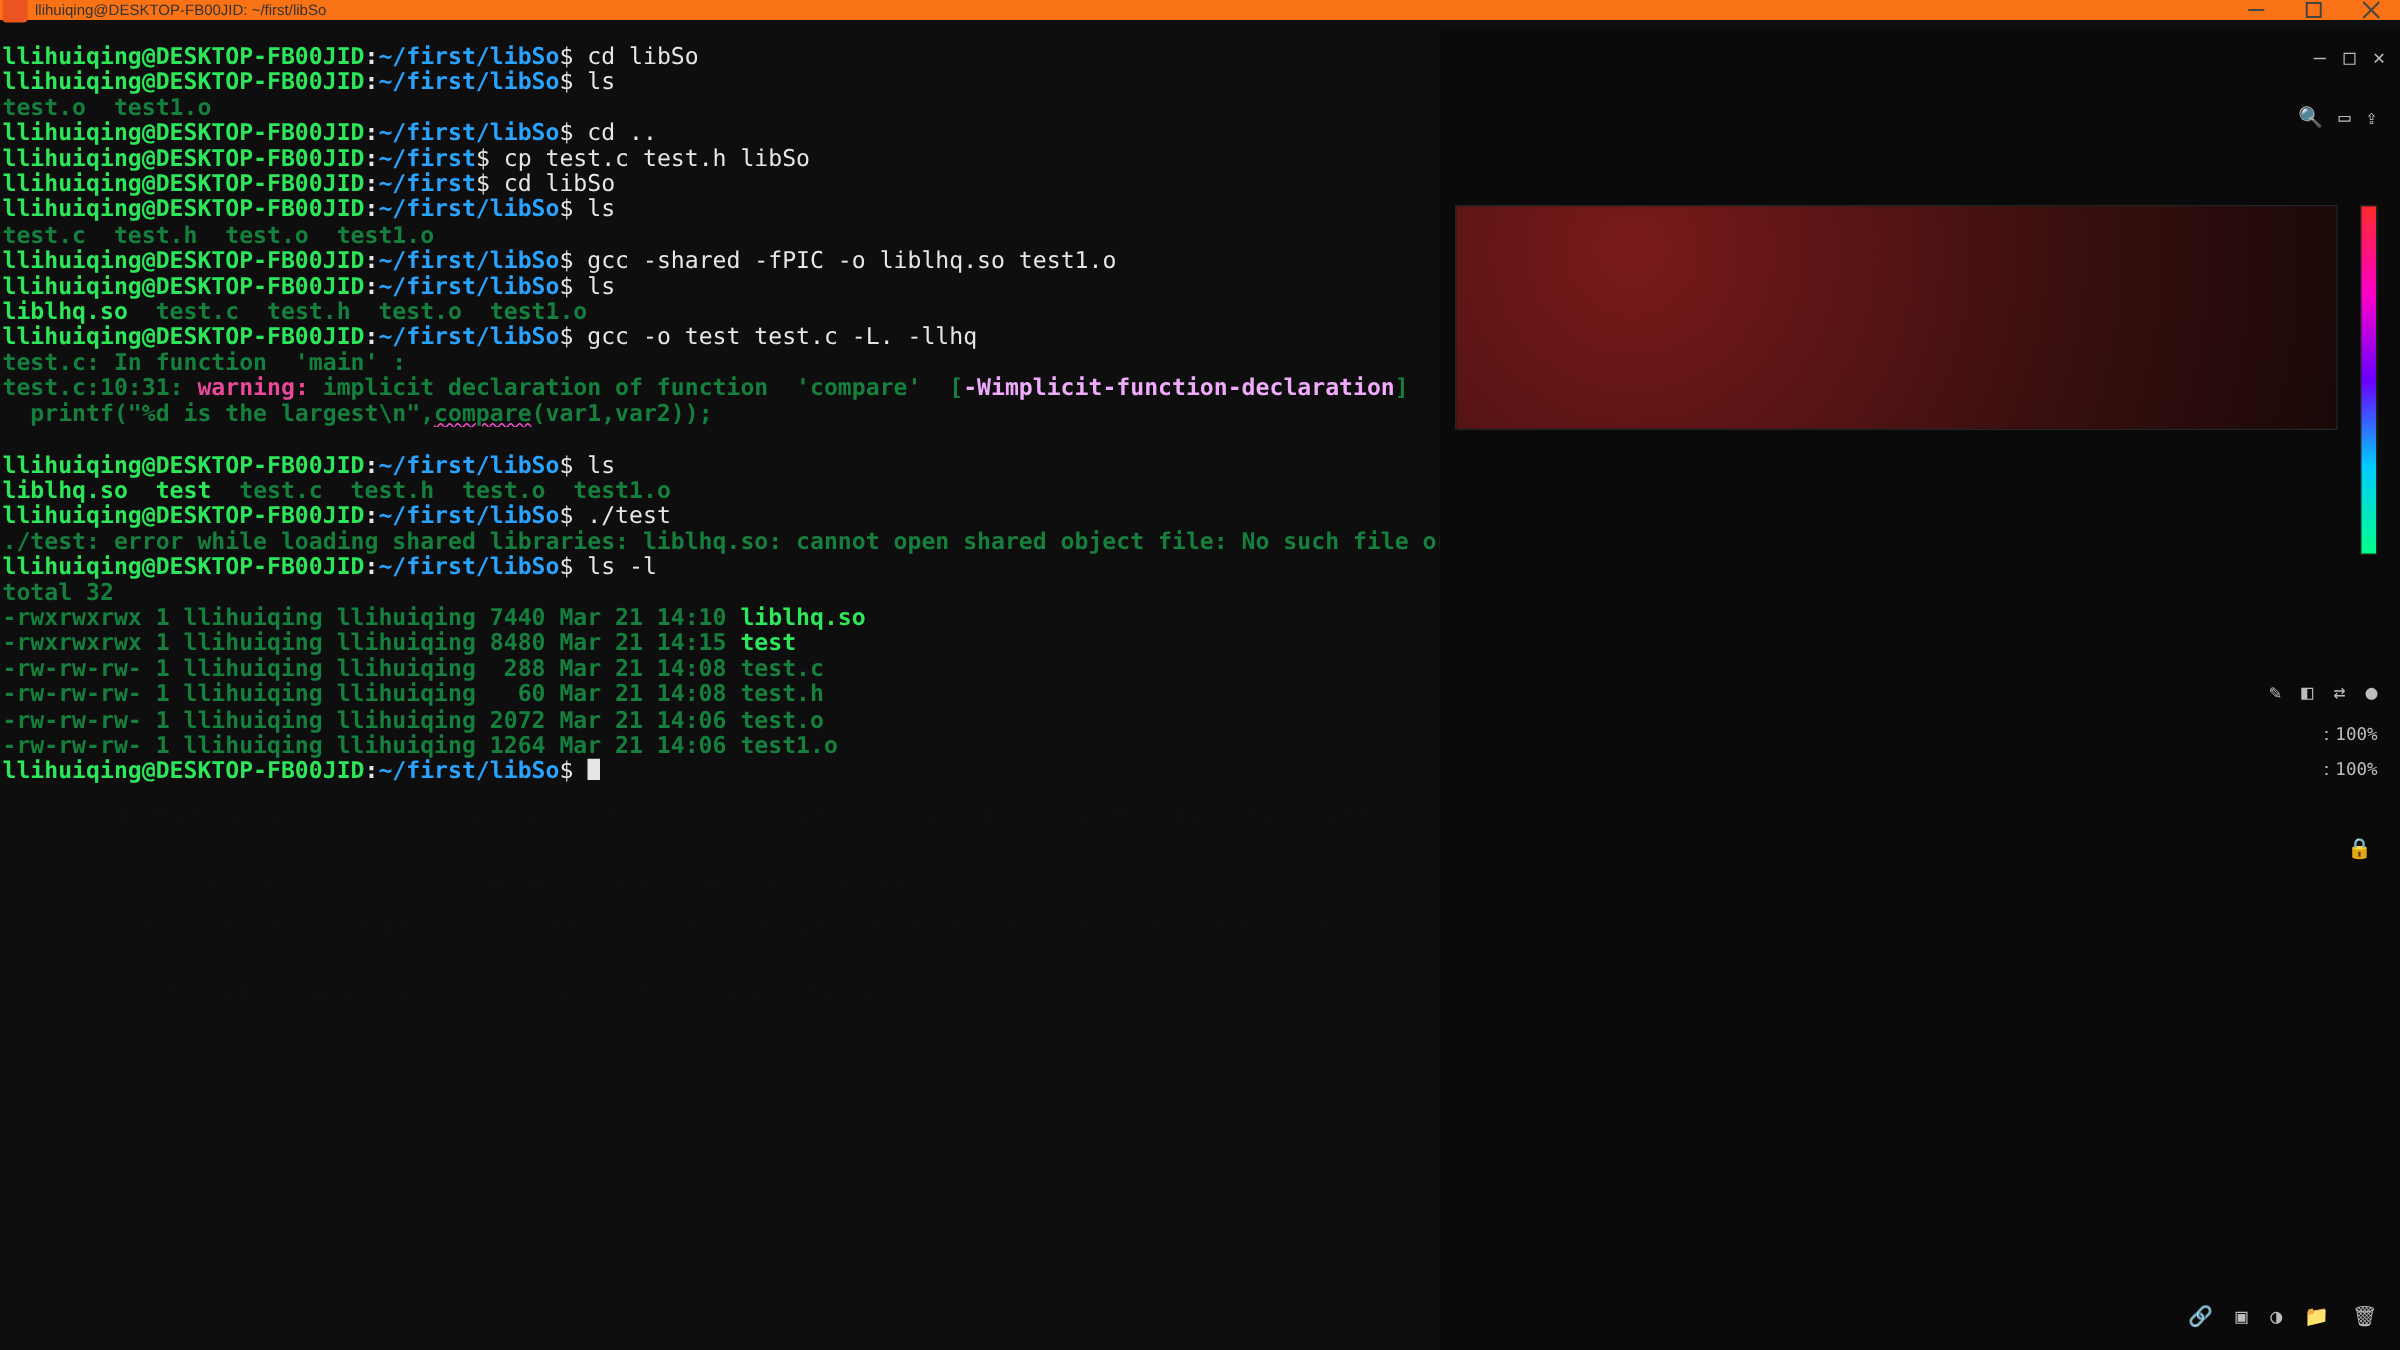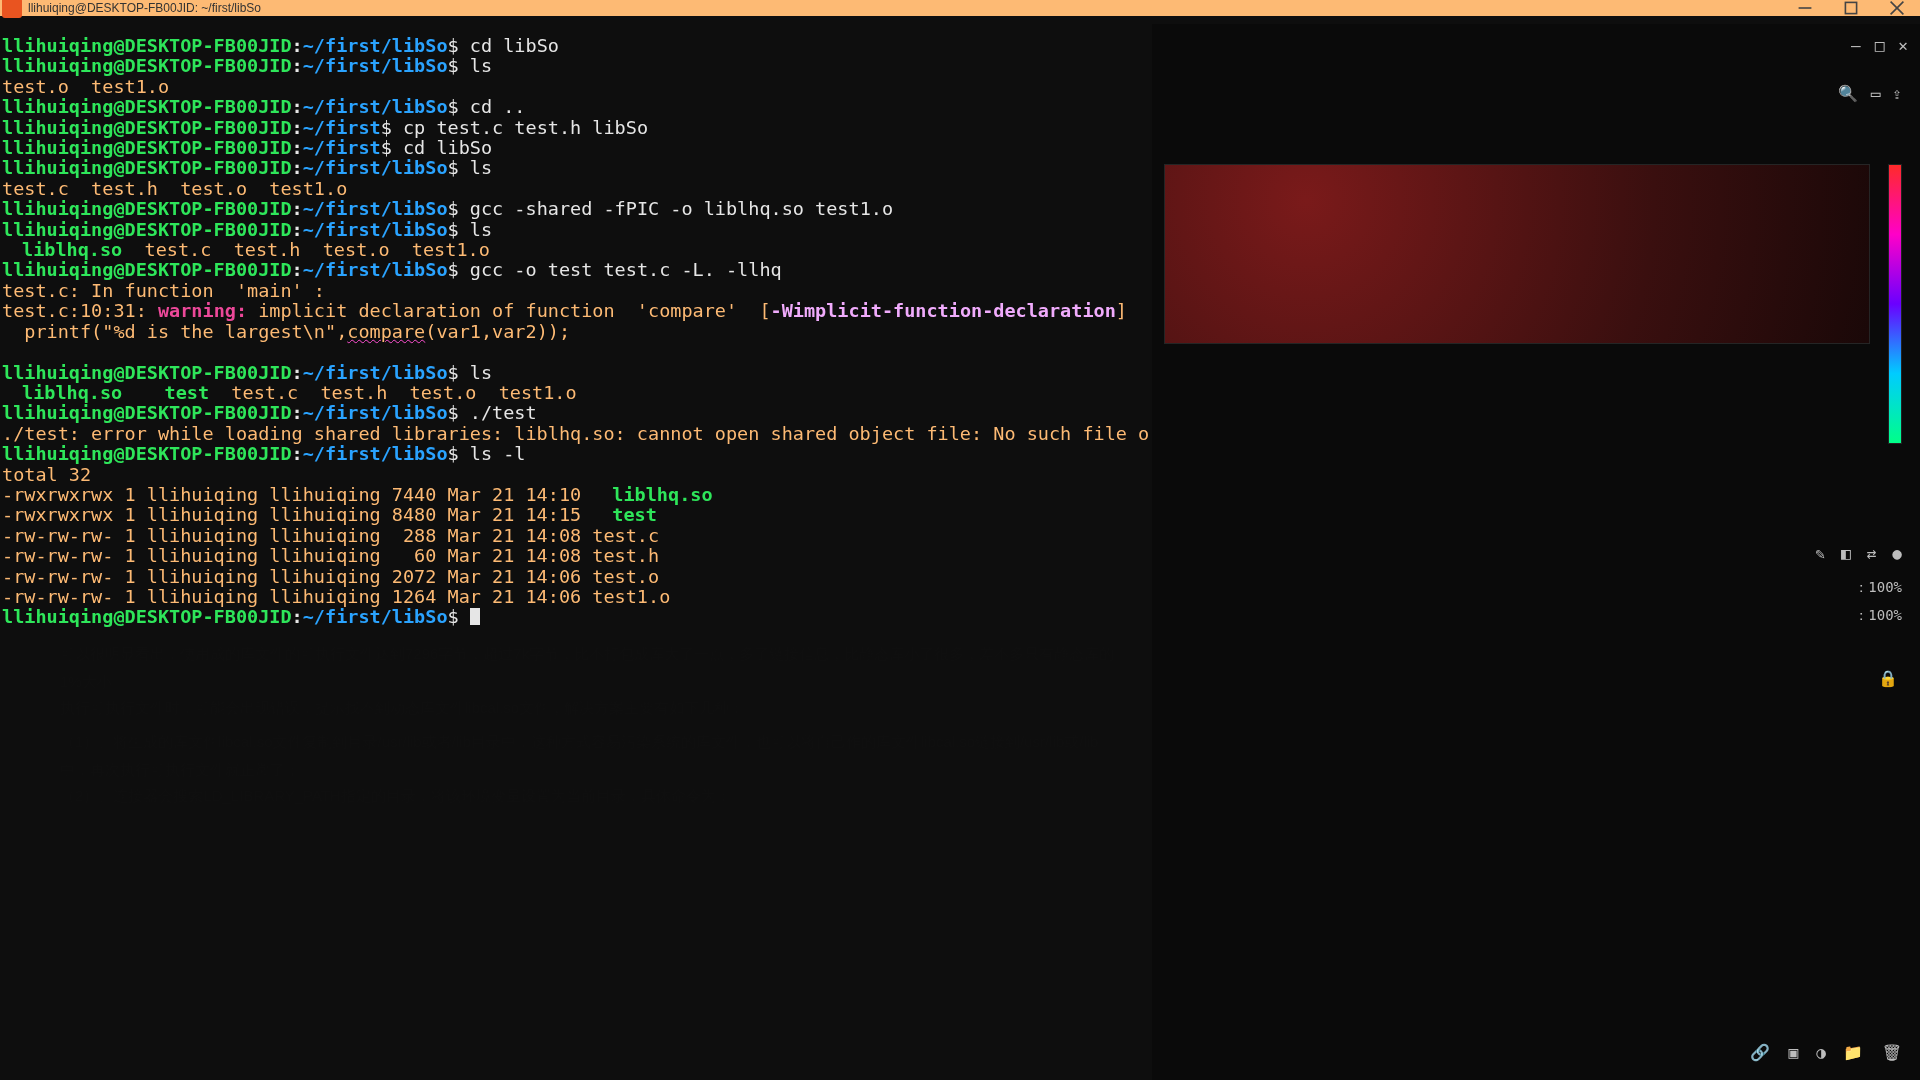--- a/index.html
+++ b/index.html
@@ -2,21 +2,21 @@
 <html><head>
 <meta charset="utf-8">
 <style>
   * { margin: 0; padding: 0; box-sizing: border-box; }
   html, body { width: 1920px; height: 1080px; overflow: hidden; font-family: "Consolas","DejaVu Sans Mono",monospace; }
   body { background: #0e0e0e; }
 
   
   .titlebar {
     position: absolute; top: 0; left: 0; right: 0; height: 16px;
-    background: #fdba74; display: flex; align-items: center;
+    background: #f97316; display: flex; align-items: center;
     font-family: "Segoe UI", sans-serif; font-size: 12px; color: #333;
   }
   .titlebar .ubuntu-chip {
     width: 20px; height: 20px; margin: 2px 6px 2px 2px;
     background: #e95420; border-radius: 3px;
   }
   .titlebar .title { flex: 0 0 auto; }
   .titlebar .spacer { flex: 1; }
   .winbtn {
     width: 46px; height: 24px; display: flex; align-items: center; justify-content: center;
@@ -30,22 +30,22 @@
     background: rgba(14,14,14,0.98);
     font-size: 18.5px; line-height: 20.4px; white-space: pre;
     color: #e6e6e6; padding: 12px 2px;
   }
   .term .row { display: block; }
   .user   { color: #2ee65a; font-weight: bold; }
   .path   { color: #2aa3ff; font-weight: bold; }
   .colon  { color: #e6e6e6; font-weight: bold; }
   .dollar { color: #e6e6e6; }
   .cmd    { color: #e6e6e6; }
-  .out    { color: #fdba74; }
-  .exec   { color: #2ee65a; font-weight: bold; margin-left: 20px; }
+  .out    { color: #15803d; font-weight: bold; }
+  .exec   { color: #2ee65a; font-weight: bold; }
   .warn   { color: #ec4899; font-weight: bold; }
   .flag   { color: #f0abfc; font-weight: bold; }
   .underl { text-decoration: underline wavy #ff4fd2; text-decoration-thickness: 1px; }
   .cursor { display:inline-block; width:10px; height:17px; background:#e6e6e6; vertical-align: -2px; }
 
   
   .ghost {
     position: absolute; top: 24px; left: 0; right: 0; bottom: 0;
     background: #111; z-index: -1;
   }

